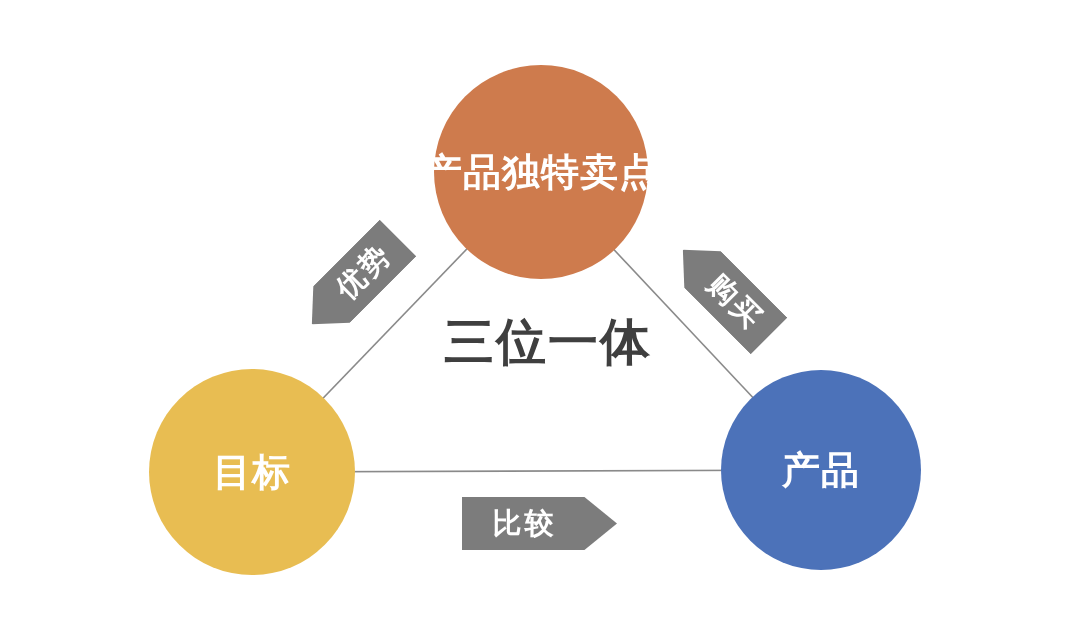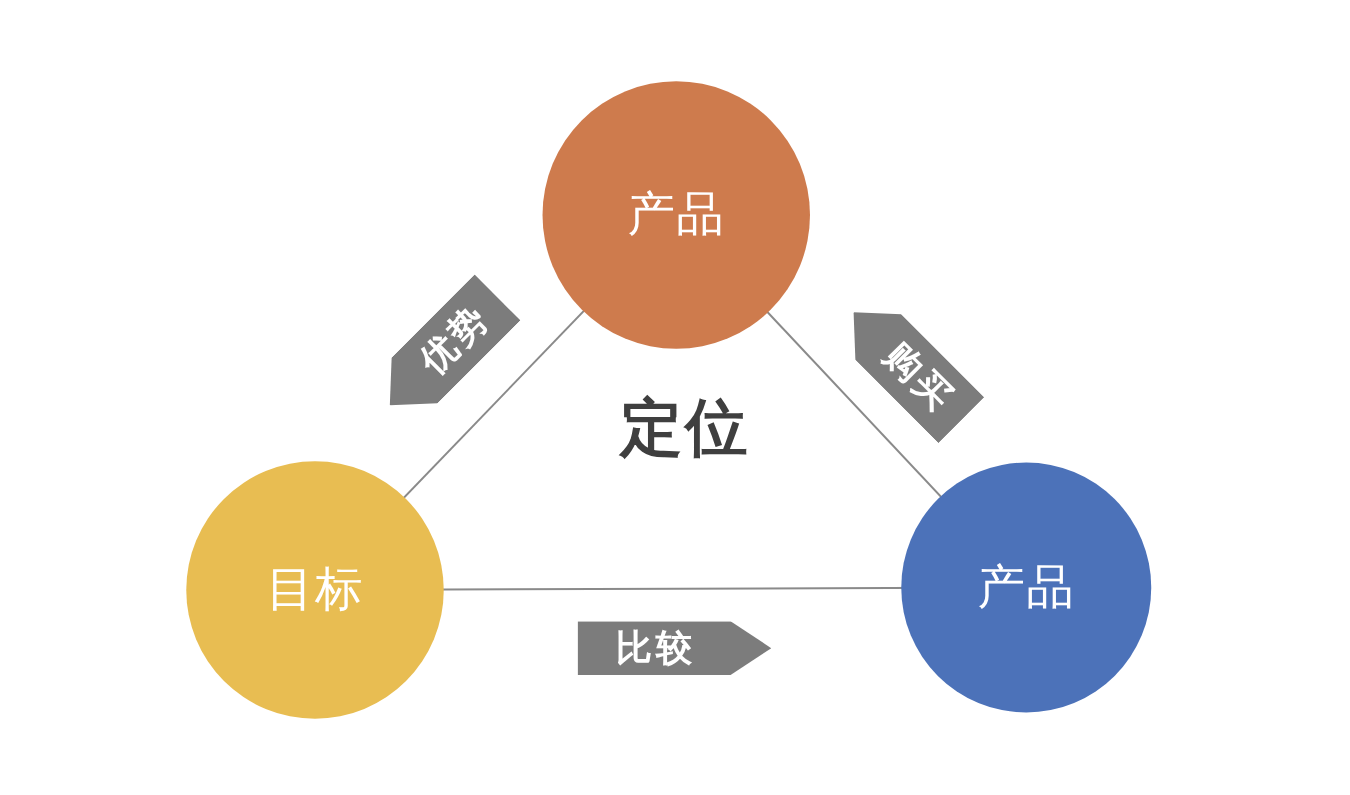--- a/index.html
+++ b/index.html
@@ -10,21 +10,21 @@
     overflow:hidden;
     font-family:"Liberation Sans","DejaVu Sans",sans-serif;
   }
   
   #lines{position:absolute;left:0;top:0;width:1080px;height:636px;z-index:1;}
   #lines line{stroke:#8a8a8a;stroke-width:1.6;}
   
   .node{
     position:absolute;border-radius:50%;
     display:flex;flex-direction:row;align-items:center;justify-content:center;
-    z-index:2;color:#ffffff;font-weight:normal;text-align:center;
+    z-index:2;color:#ffffff;font-weight:bold;text-align:center;
   }
   .node .ln{font-size:38px;line-height:50px;letter-spacing:1px;white-space:nowrap;}
   #node-usp{left:434px;top:65px;width:214px;height:214px;}
   #node-consumer{left:149px;top:369px;width:206px;height:206px;}
   #node-category{left:721px;top:370px;width:200px;height:200px;}
   
   #center-title{
     position:absolute;left:398px;top:311px;width:300px;z-index:2;
     text-align:center;font-weight:bold;font-size:50px;line-height:62px;
     letter-spacing:2px;white-space:nowrap;
@@ -34,21 +34,21 @@
     position:absolute;z-index:3;
     display:flex;align-items:center;justify-content:center;
     color:#ffffff;font-weight:bold;font-size:29px;letter-spacing:3px;
     white-space:nowrap;
   }
   .arrow-left-tip{ clip-path:polygon(0 50%, 23% 0, 100% 0, 100% 100%, 23% 100%); padding-left:0; }
   .arrow-left-tip span{margin-left:26px;}
   #arrow-advantage{left:294px;top:255px;width:122px;height:52px;transform:rotate(-45deg);}
   #arrow-purchase{left:665px;top:267px;width:122px;height:52px;transform:rotate(45deg);}
   #arrow-compare{
-    left:462px;top:497px;width:155px;height:43px;
+    left:462px;top:497px;width:155px;height:53px;
     clip-path:polygon(0 0, 79% 0, 100% 50%, 79% 100%, 0 100%);
   }
   #arrow-compare span{margin-right:30px;}
   
   #watermark{
     position:absolute;right:6px;bottom:4px;z-index:4;
     font-size:31px;font-weight:bold;letter-spacing:1px;
     text-shadow:2px 2px 0 #ffffff, 3px 3px 1px rgba(255,255,255,0.85);
     white-space:nowrap;
   }
@@ -59,32 +59,33 @@
 <div id="stage">
 
   <svg id="lines">
     <line x1="541" y1="172" x2="252" y2="472" style="stroke: rgb(138, 138, 138);"></line>
     <line x1="541" y1="172" x2="821" y2="470" style="stroke: rgb(138, 138, 138);"></line>
     <line x1="252" y1="472" x2="821" y2="470" style="stroke: rgb(138, 138, 138);"></line>
   </svg>
 
   <div id="node-usp" class="node" style="background-color: rgb(206, 123, 77);">
     <div class="ln">产品</div>
+    <div class="ln">独特卖点</div>
   </div>
 
   <div id="node-consumer" class="node" style="background-color: rgb(232, 189, 82);">
     <div class="ln">目标</div>
   </div>
 
   <div id="node-category" class="node" style="background-color: rgb(76, 114, 185);">
     <div class="ln">产品</div>
   </div>
 
   <div id="center-title" style="color: rgb(63, 63, 63);">
-    <div>定位</div>
+    <div>三位一体</div>
   </div>
 
   <div id="arrow-advantage" class="arrow arrow-left-tip" style="background-color: rgb(124, 124, 124);">
     <span>优势</span>
   </div>
 
   <div id="arrow-purchase" class="arrow arrow-left-tip" style="background-color: rgb(124, 124, 124);">
     <span>购买</span>
   </div>
 

